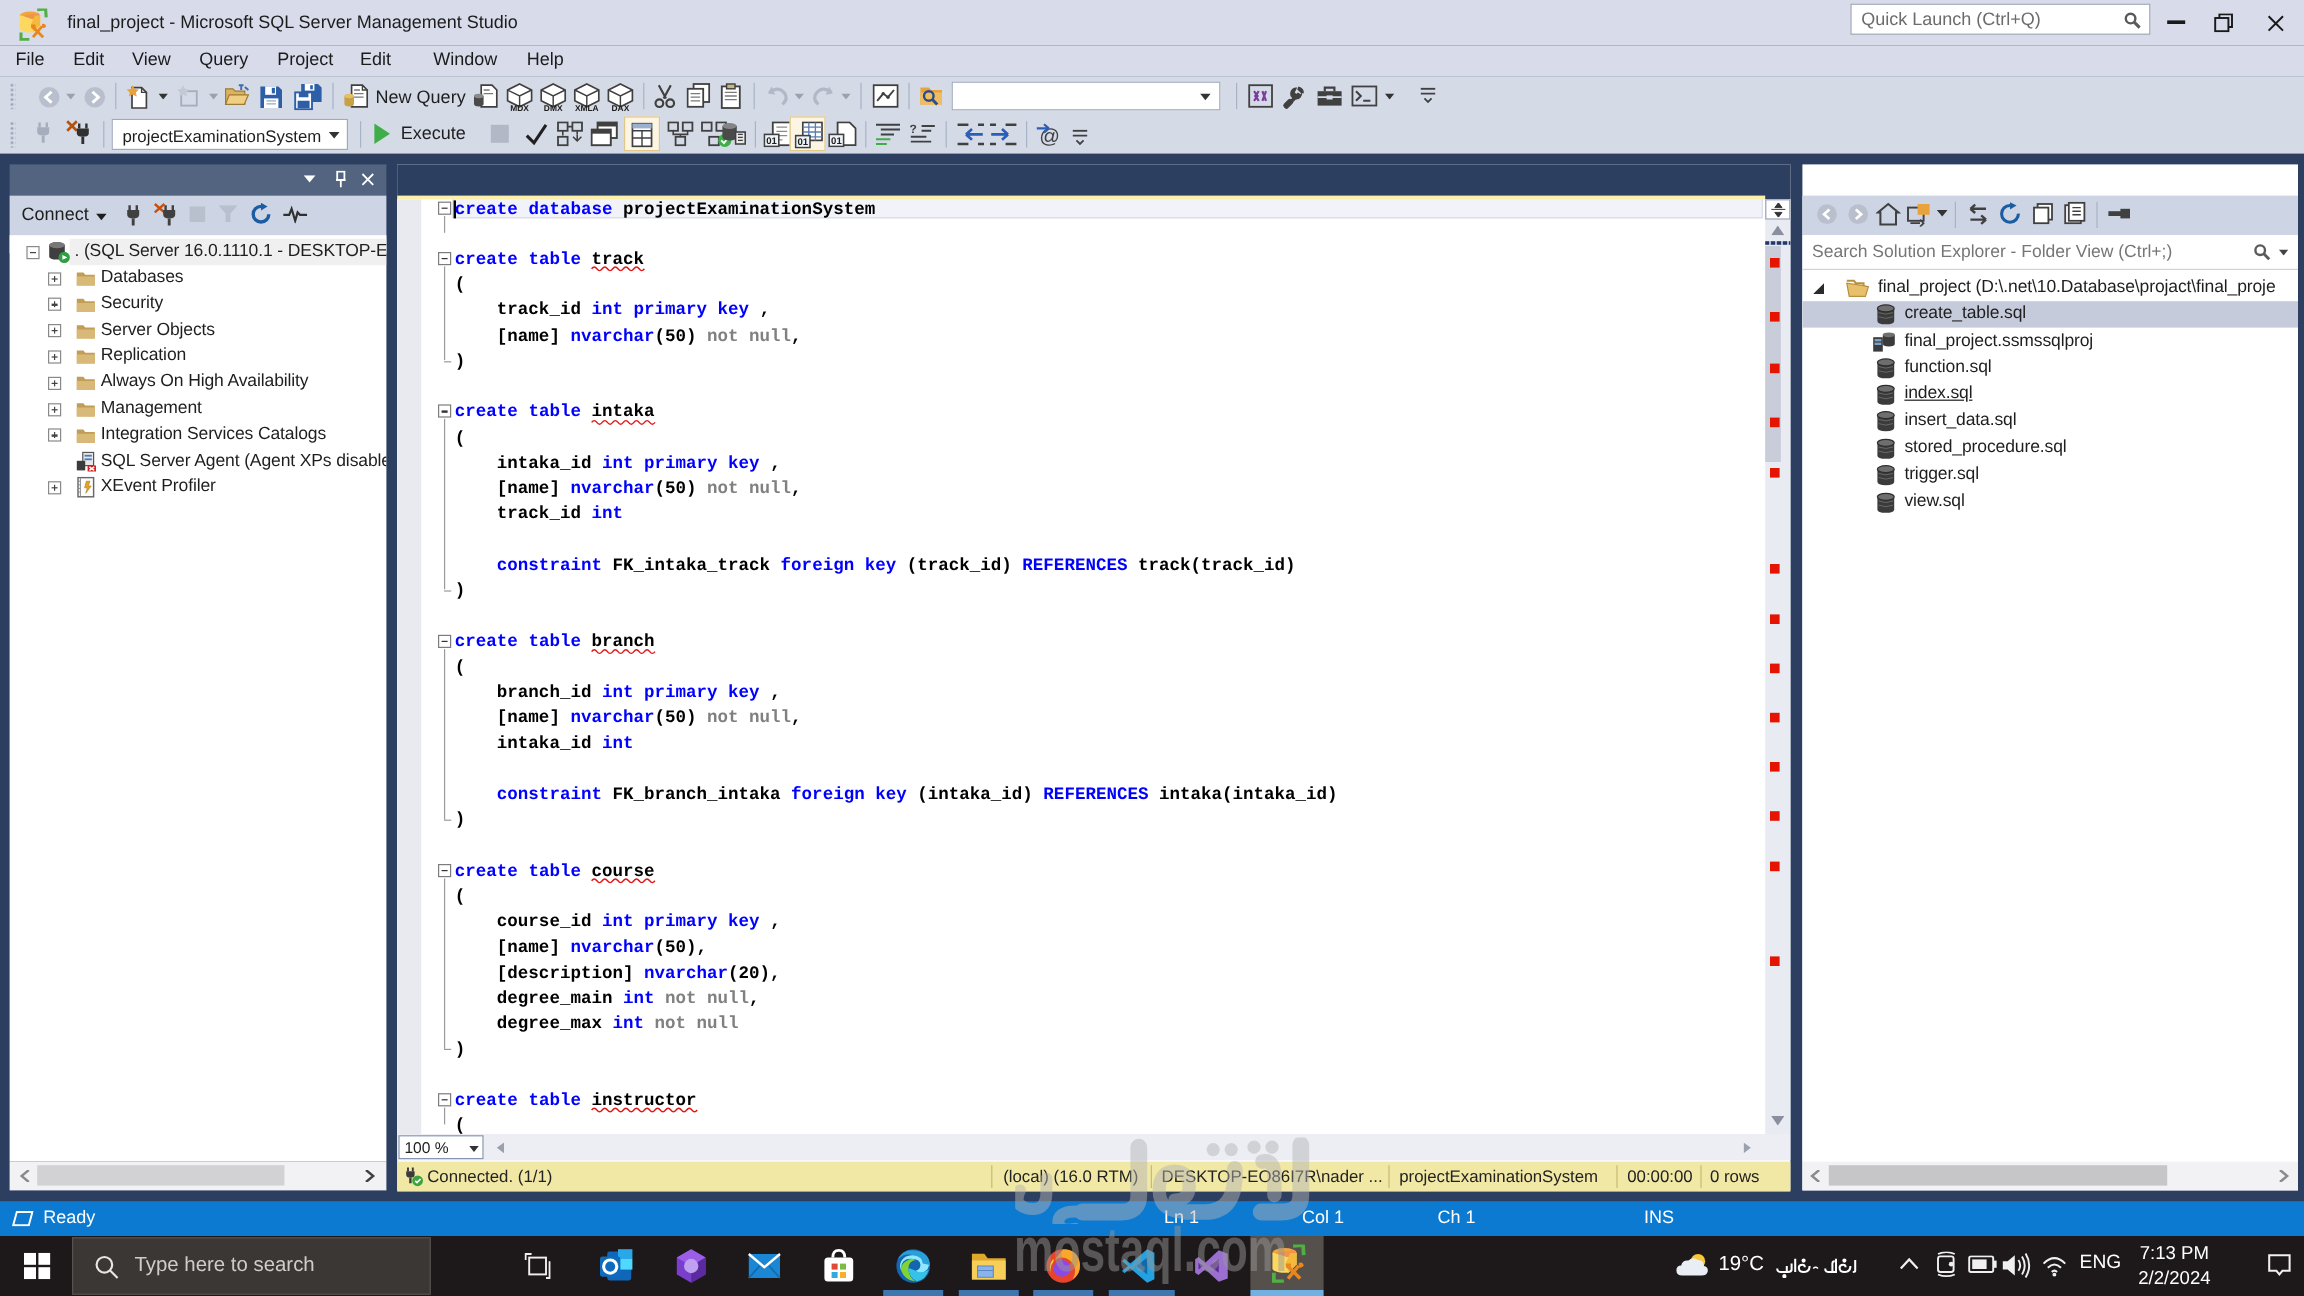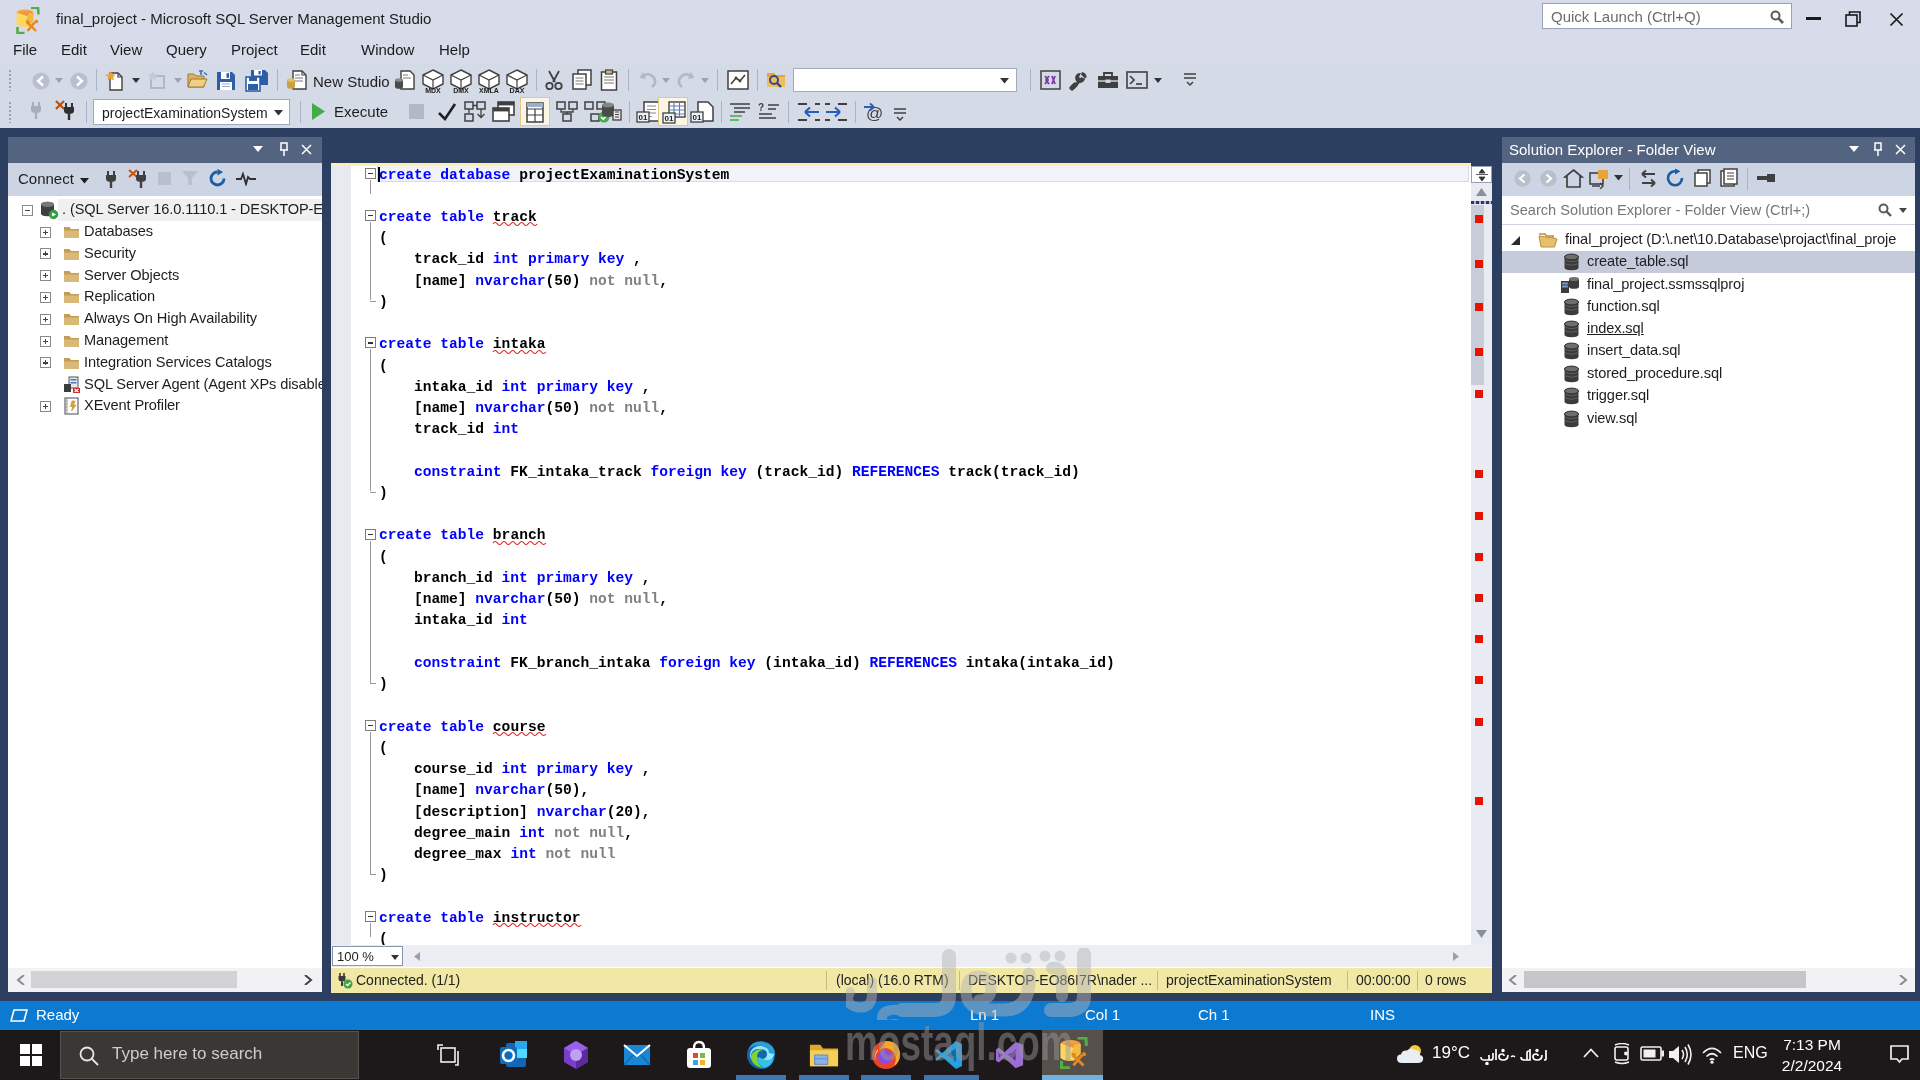--- a/index.html
+++ b/index.html
@@ -137,21 +137,21 @@
  <path d="M4 8 L4 12 L12 12 L12 8 M3 15 L13 15 L13 21 L3 21 Z" fill="#2d5fa8"></path>
       </svg>
       <div class="tbsep" style="left:277px;top:5px;"></div>
       <svg class="abs" style="left:286px;top:6px" width="22" height="21" viewBox="0 0 22 21">
  <path d="M7 1 L16 1 L20 5 L20 19 L7 19 Z" fill="#fff" stroke="#404040" stroke-width="1.4"></path>
  <path d="M16 1 L16 5 L20 5" fill="none" stroke="#404040" stroke-width="1.1"></path>
  <path d="M9 5 L14 5 M9 8 L17 8 M9 11 L17 11" stroke="#7a7a7a" stroke-width="1.1"></path>
  <path d="M1 10 L9 10 L9 16.5 Q9 18.8 5 18.8 Q1 18.8 1 16.5 Z" fill="#c8a242"></path>
  <ellipse cx="5" cy="10" rx="4" ry="1.8" fill="#e2c068"></ellipse>
       </svg>
-      <div class="abs" style="left:313px;top:9px;font-size:15px;color:#1e1e1e;">New Studio</div>
+      <div class="abs" style="left:313px;top:9px;font-size:15px;color:#1e1e1e;">New Query</div>
       <svg class="abs" style="left:394px;top:6px" width="22" height="21" viewBox="0 0 22 21">
  <path d="M7 1 L16 1 L20 5 L20 19 L7 19 Z" fill="#fff" stroke="#404040" stroke-width="1.4"></path>
  <path d="M9 5 L14 5 M9 8 L17 8" stroke="#7a7a7a" stroke-width="1.1"></path>
  <path d="M1 10 L9 10 L9 16.5 Q9 18.8 5 18.8 Q1 18.8 1 16.5 Z" fill="#4a4a4a"></path>
  <ellipse cx="5" cy="10" rx="4" ry="1.8" fill="#8a8a8a"></ellipse>
       </svg>
       <svg class="abs" style="left:421px;top:5px" width="24" height="24" viewBox="0 0 24 24">
     <path d="M12 1 L22 6 L22 15 L12 20 L2 15 L2 6 Z" fill="#fff" stroke="#404040" stroke-width="1.4"></path>
     <path d="M2 6 L12 11 L22 6 M12 11 L12 20" fill="none" stroke="#404040" stroke-width="1.2"></path>
     <text x="12" y="23.5" font-size="7" font-weight="bold" text-anchor="middle" fill="#202020" font-family="Liberation Sans">MDX</text>
@@ -630,32 +630,20 @@
     <div class="abs" style="left:637px;top:4px;">DESKTOP-EO86I7R\nader ...</div>
     <div class="abs" style="left:826px;top:3px;width:1px;height:19px;background:#c5bb77;"></div>
     <div class="abs" style="left:835px;top:4px;">projectExaminationSystem</div>
     <div class="abs" style="left:1016px;top:3px;width:1px;height:19px;background:#c5bb77;"></div>
     <div class="abs" style="left:1025px;top:4px;">00:00:00</div>
     <div class="abs" style="left:1086px;top:3px;width:1px;height:19px;background:#c5bb77;"></div>
     <div class="abs" style="left:1094px;top:4px;">0 rows</div>
 </div>
 
 <div class="abs" id="solexp" style="left:1502px;top:137px;width:413px;height:855px;background:#fff;">
-  <div class="abs panelhead" style="left:0;top:0;width:413px;height:26px;">
-    <div class="abs" style="left:7px;top:4px;">Solution Explorer - Folder View</div>
-    <svg class="abs" style="left:347px;top:9px" width="10" height="8">
-        <path d="M0 0 L10 0 L5 6 Z" fill="#fff"></path>
-      </svg>
-    <svg class="abs" style="left:370px;top:5px" width="12" height="15" viewBox="0 0 12 15">
-        <path d="M3 1 L9 1 L9 8 L3 8 Z M2 8 L10 8 M6 8 L6 14" stroke="#fff" stroke-width="1.5" fill="none"></path>
-      </svg>
-    <svg class="abs" style="left:393px;top:7px" width="11" height="11" viewBox="0 0 11 11">
-        <path d="M1 1 L10 10 M10 1 L1 10" stroke="#fff" stroke-width="1.5"></path>
-      </svg>
-  </div>
   <div class="abs paneltool" style="left:0;top:26px;width:413px;height:33px;" id="setool">
       <svg class="abs" style="left:11px;top:6px" width="19" height="19" viewBox="0 0 19 19">
       <circle cx="9.5" cy="9.5" r="8.2" fill="#b9bfcc"></circle>
       <path d="M11.5 5.5 L7 9.5 L11.5 13.5" stroke="#fff" stroke-width="2.2" fill="none"></path>
       </svg>
       <svg class="abs" style="left:37px;top:6px" width="19" height="19" viewBox="0 0 19 19">
       <circle cx="9.5" cy="9.5" r="8.2" fill="#b9bfcc"></circle>
       <path d="M7.5 5.5 L12 9.5 L7.5 13.5" stroke="#fff" stroke-width="2.2" fill="none"></path>
       </svg>
       <svg class="abs" style="left:61px;top:5px" width="21" height="21" viewBox="0 0 21 21">

